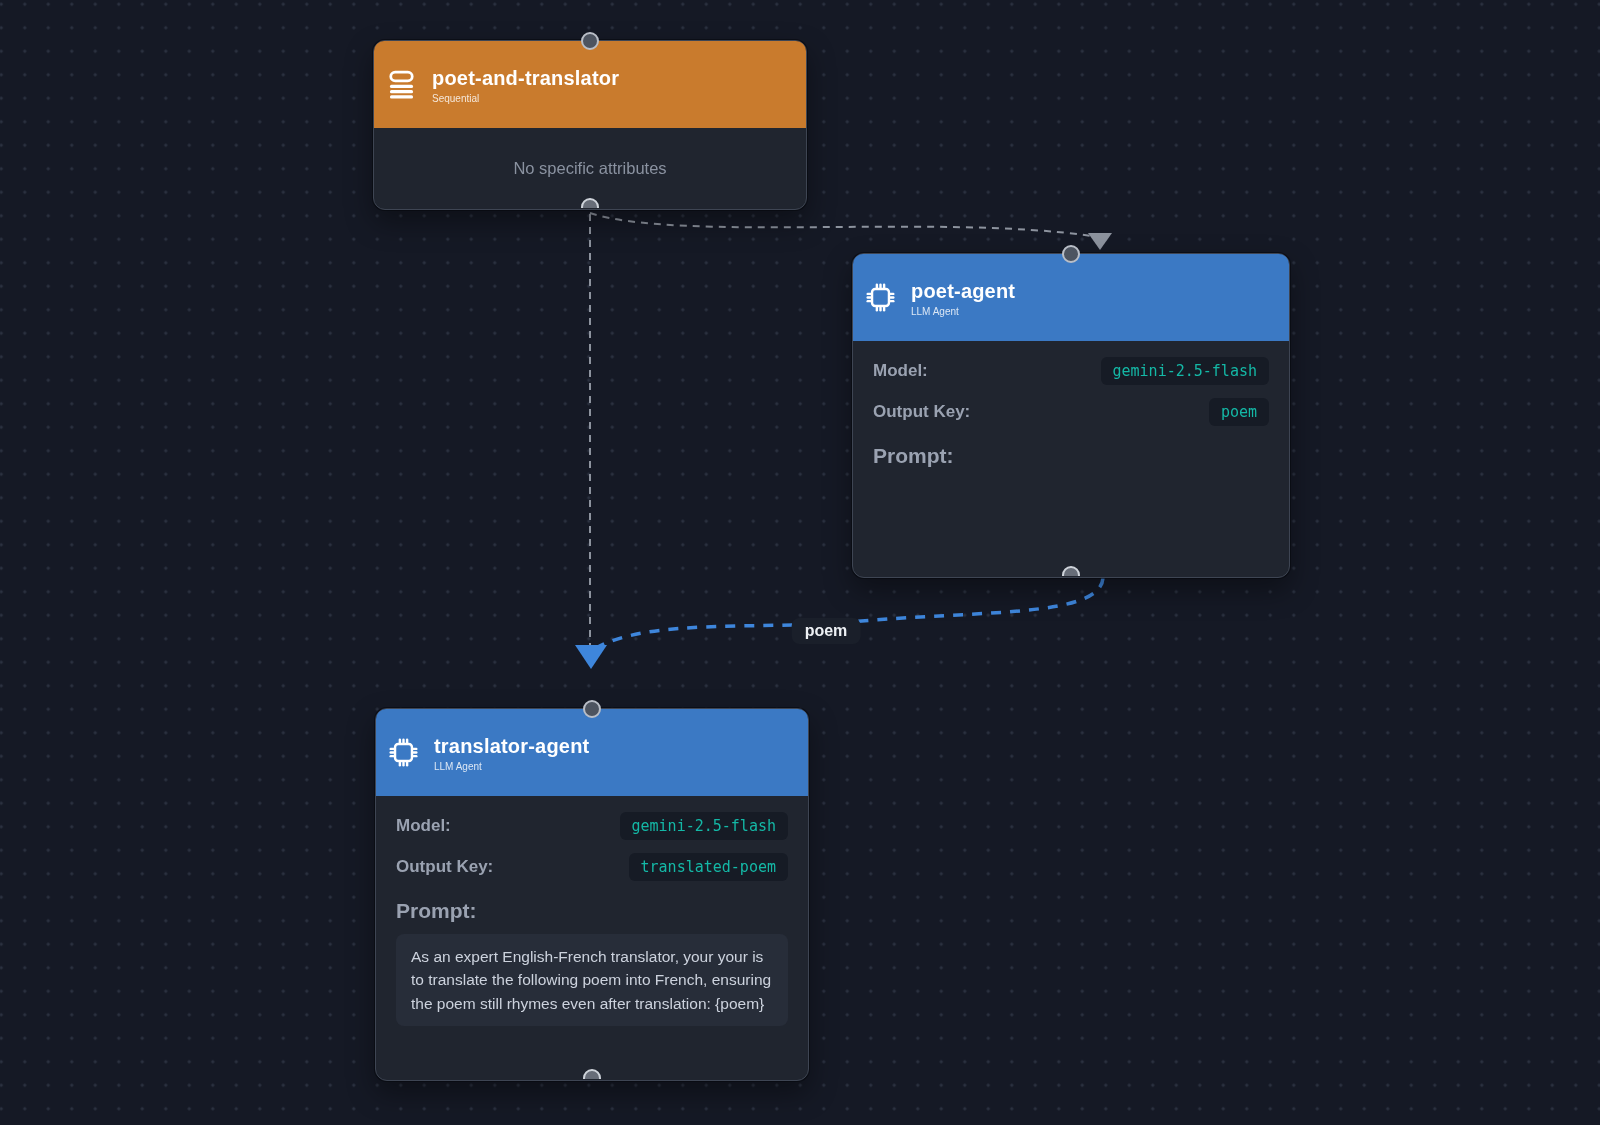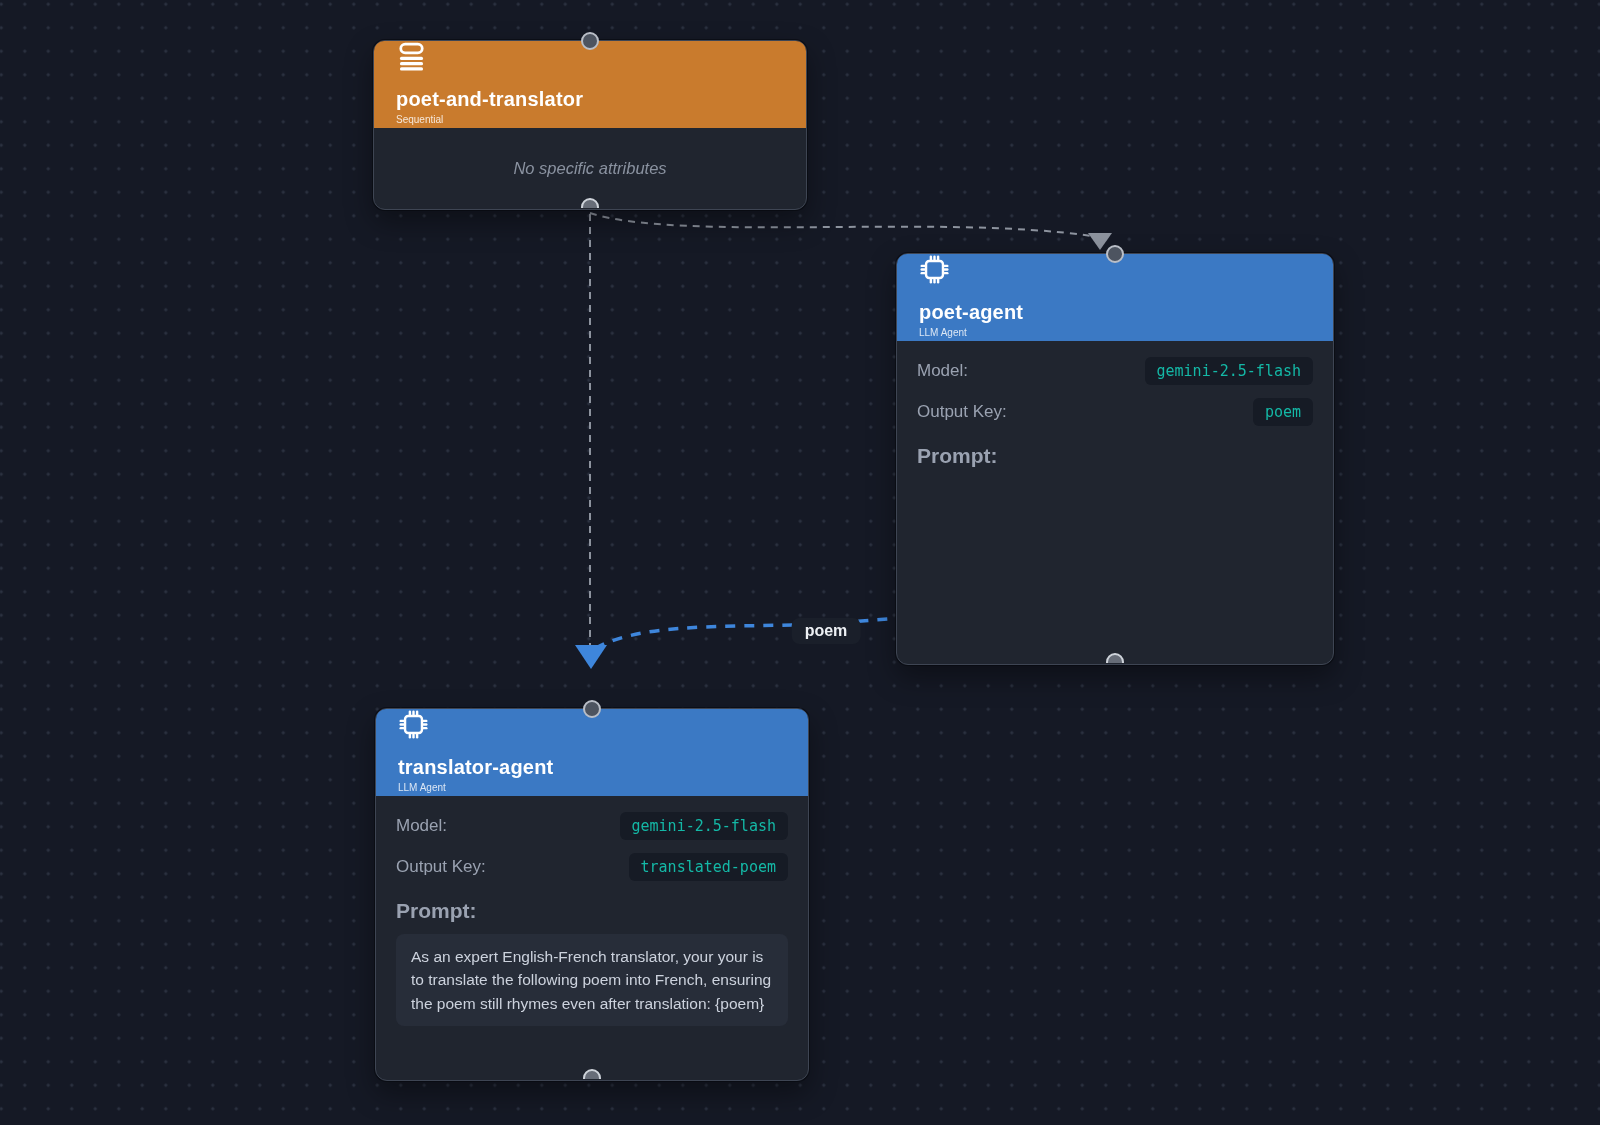--- a/index.html
+++ b/index.html
@@ -16,35 +16,35 @@
   .edge.blue{stroke:#3e86dc;stroke-width:3.5;stroke-dasharray:10 9;}
   .arrow.gray{fill:#8d939e;}
   .arrow.blue{fill:#3e86dc;}
 
   .node{
     position:absolute;box-sizing:border-box;border-radius:12px;
     background:#20252f;border:1.5px solid #3e4553;
     box-shadow:0 0 0 1px rgba(5,7,12,.55),0 12px 28px rgba(0,0,0,.38);
   }
   .node-header{
-    display:flex;gap:16px;height:87px;
-    padding:0 22px;border-radius:10px 10px 0 0;box-sizing:border-box;flex-direction:column;
+    display:flex;align-items:center;gap:16px;height:87px;
+    padding:0 12px;border-radius:10px 10px 0 0;box-sizing:border-box;
   }
   .node-header.orange{background:#c97b2d;}
   .node-header.blue{background:#3b79c4;}
   .node-title{font-size:20px;font-weight:700;color:#ffffff;letter-spacing:.2px;line-height:1.25;}
   .node-subtitle{font-size:10px;color:rgba(255,255,255,.82);margin-top:2px;}
   .icon{display:flex;align-items:center;justify-content:center;width:30px;height:30px;flex:0 0 auto;}
 
   .node-body{padding:16px 20px 14px 20px;box-sizing:border-box;}
   .node-body.empty{display:flex;align-items:center;justify-content:center;height:81px;padding:0;}
-  .no-attrs{font-style:italic;font-size:16.5px;color:#8a92a0;}
+  .no-attrs{font-size:16.5px;color:#8a92a0;}
 
   .field-row{display:flex;justify-content:space-between;align-items:center;margin-bottom:13px;}
-  .field-label{font-size:17px;font-weight:400;color:#9aa2b1;}
+  .field-label{font-size:17px;font-weight:700;color:#9aa2b1;}
   .field-value{
     font-family:"DejaVu Sans Mono",monospace;font-size:15px;color:#14b8a6;
     background:#161b25;border-radius:6px;padding:5px 12px;white-space:nowrap;
   }
   .prompt-label{font-size:21px;font-weight:600;color:#9aa2b1;margin:18px 0 11px 0;}
   .prompt-box{
     background:#272d39;border-radius:8px;padding:11px 15px;
     font-size:15.5px;line-height:1.5;color:#ccd2dd;
   }
 
@@ -101,21 +101,21 @@
     </header>
     <div class="node-body empty">
       <span class="no-attrs">No specific attributes</span>
     </div>
     <span class="handle-top"></span>
     <span class="handle-bottom">
         <span class="dot"></span>
       </span>
   </section>
 
-  <section class="node" style="left:896px;top:253px;width:438px;height:412px;">
+  <section class="node" style="left:852px;top:253px;width:438px;height:325px;">
     <header class="node-header blue">
       <span class="icon">
         <svg viewBox="0 0 24 24" width="29" height="29" xmlns="http://www.w3.org/2000/svg" fill="none" stroke="#ffffff" stroke-width="2" stroke-linecap="round">
           <rect x="5" y="5" width="14" height="14" rx="2.6"></rect>
           <line x1="9" y1="1.4" x2="9" y2="3.6"></line>
             <line x1="12" y1="1.4" x2="12" y2="3.6"></line>
             <line x1="15" y1="1.4" x2="15" y2="3.6"></line>
           <line x1="9" y1="20.4" x2="9" y2="22.6"></line>
             <line x1="12" y1="20.4" x2="12" y2="22.6"></line>
             <line x1="15" y1="20.4" x2="15" y2="22.6"></line>

